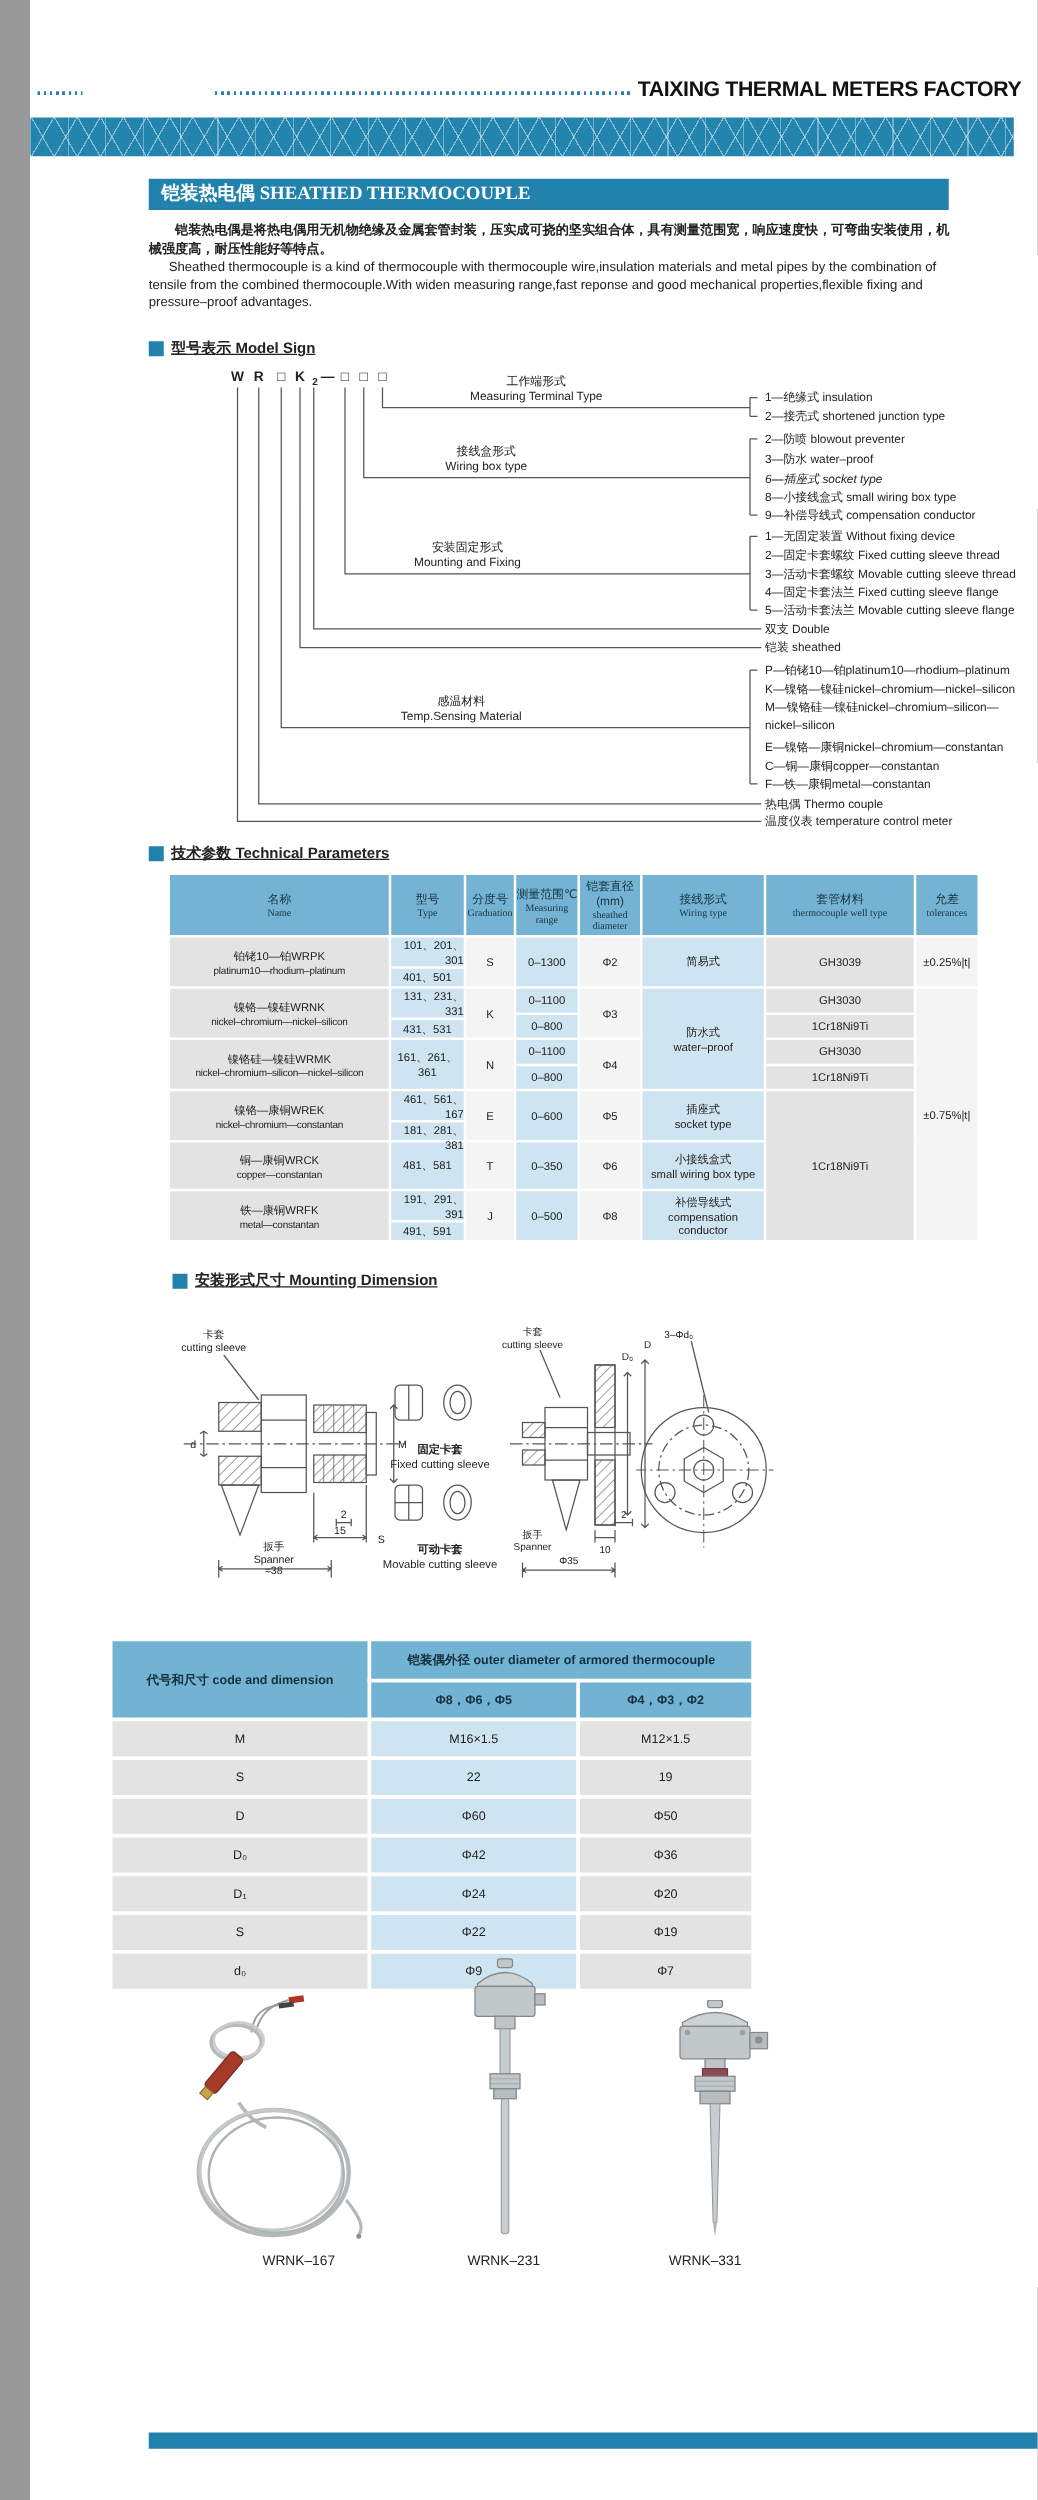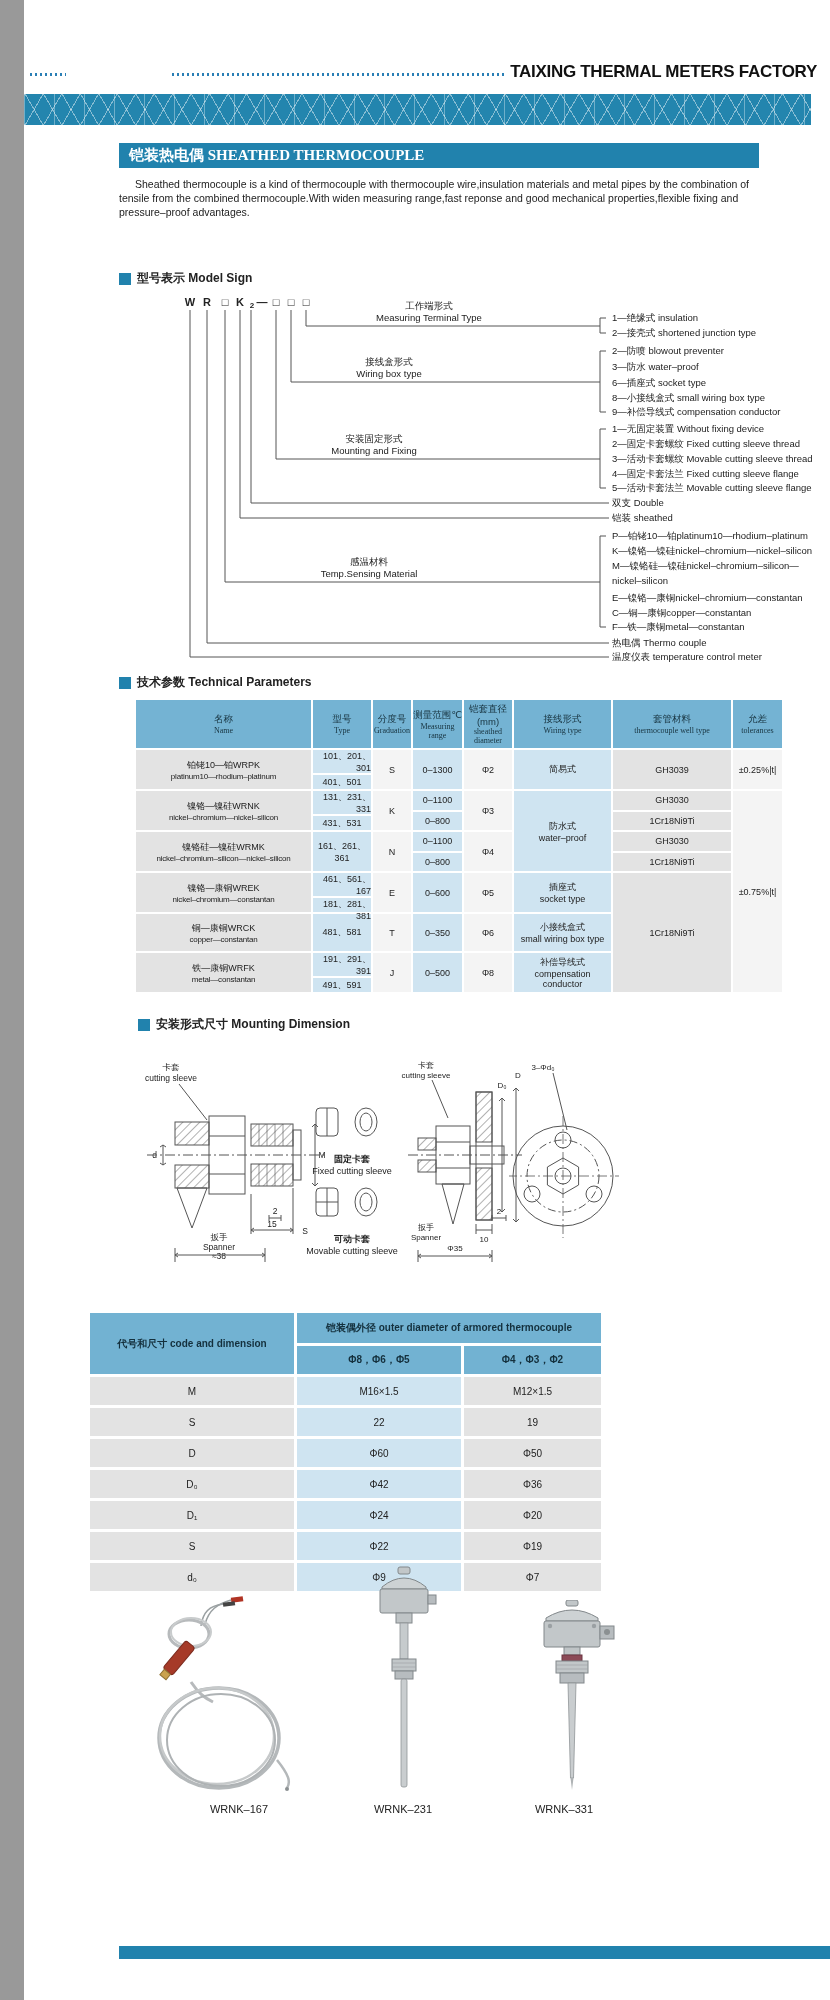--- a/index.html
+++ b/index.html
@@ -15,21 +15,21 @@
         background-image:
           repeating-linear-gradient(60deg,rgba(255,255,255,.45) 0 1px,transparent 1px 16px),
           repeating-linear-gradient(120deg,rgba(255,255,255,.45) 0 1px,transparent 1px 16px),
           repeating-linear-gradient(90deg,rgba(255,255,255,.35) 0 1px,transparent 1px 30px);}
   #titlebar{position:absolute;left:95px;top:143px;width:630px;height:25px;background:#2182ad;
             color:#fff;font-family:"Liberation Serif","DejaVu Serif",serif;font-weight:bold;
             font-size:15px;line-height:25px;padding-left:10px;}
   #intro{position:absolute;left:95px;top:177px;width:642px;}
   #intro .zh{margin:0;font-size:10.5px;line-height:15px;font-weight:bold;text-indent:21px;}
   #intro .en{margin:0;font-size:10.5px;line-height:14px;text-indent:16px;}
-  .sec{position:absolute;display:flex;align-items:center;gap:6px;font-size:12px;font-weight:bold;}
+  .sec{position:absolute;display:flex;align-items:center;gap:6px;font-size:12px;font-weight:bold;text-decoration:underline;}
   .sec .sq{width:12px;height:12px;background:#2182ad;}
   
   .sym{position:absolute;top:296px;width:12px;text-align:center;font-size:11px;font-weight:bold;}
   .sym.sub{top:301px;font-size:8px;}
   .ms-item{position:absolute;left:588px;font-size:9.5px;white-space:nowrap;}
   .ms-cat{position:absolute;width:150px;text-align:center;font-size:9.5px;line-height:12px;}
   
   #ttbl{position:absolute;left:110px;top:698px;}
   #ttbl table{border-collapse:collapse;table-layout:fixed;width:648px;font-size:9px;text-align:center;}
   #ttbl th,#ttbl td{border:2px solid #fff;padding:0;vertical-align:middle;}
@@ -55,20 +55,21 @@
 
 <div id="page">
 
   <div class="dots" style="left:6px;width:36px;"></div>
   <div class="dots" style="left:148px;width:332px;"></div>
   <div id="factory">TAIXING THERMAL METERS FACTORY</div>
   <div id="band"></div>
 
   <div id="titlebar">铠装热电偶 SHEATHED THERMOCOUPLE</div>
   <div id="intro">
+    <p class="zh">铠装热电偶是将热电偶用无机物绝缘及金属套管封装，压实成可挠的坚实组合体，具有测量范围宽，响应速度快，可弯曲安装使用，机械强度高，耐压性能好等特点。</p>
     <p class="en">Sheathed thermocouple is a kind of thermocouple with thermocouple wire,insulation materials and metal pipes by the combination of tensile from the combined thermocouple.With widen measuring range,fast reponse and good mechanical properties,flexible fixing and pressure–proof advantages.</p>
   </div>
 
   <div class="sec" style="left:95px;top:270px;">
     <span class="sq"></span>
     <span>型号表示 Model Sign</span>
   </div>
 
   <span class="sym" style="left:160px;">W</span>
   <span class="sym" style="left:177px;">R</span>
@@ -107,21 +108,21 @@
   </div>
   <div class="ms-cat" style="left:270px;top:556px;">
     <div>感温材料</div>
     <div>Temp.Sensing Material</div>
   </div>
 
   <div class="ms-item" style="top:312px;">1—绝缘式 insulation</div>
   <div class="ms-item" style="top:327px;">2—接壳式 shortened junction type</div>
   <div class="ms-item" style="top:345px;">2—防喷 blowout preventer</div>
   <div class="ms-item" style="top:361px;">3—防水 water–proof</div>
-  <div class="ms-item" style="top:377px;">6—插座式 socket type</div>
+  <div class="ms-item" style="top:377px;font-style:italic;">6—插座式 socket type</div>
   <div class="ms-item" style="top:392px;">8—小接线盒式 small wiring box type</div>
   <div class="ms-item" style="top:406px;">9—补偿导线式 compensation conductor</div>
   <div class="ms-item" style="top:423px;">1—无固定装置 Without fixing device</div>
   <div class="ms-item" style="top:438px;">2—固定卡套螺纹 Fixed cutting sleeve thread</div>
   <div class="ms-item" style="top:453px;">3—活动卡套螺纹 Movable cutting sleeve thread</div>
   <div class="ms-item" style="top:468px;">4—固定卡套法兰 Fixed cutting sleeve flange</div>
   <div class="ms-item" style="top:482px;">5—活动卡套法兰 Movable cutting sleeve flange</div>
   <div class="ms-item" style="top:497px;">双支 Double</div>
   <div class="ms-item" style="top:512px;">铠装 sheathed</div>
   <div class="ms-item" style="top:530px;">P—铂铑10—铂platinum10—rhodium–platinum</div>

